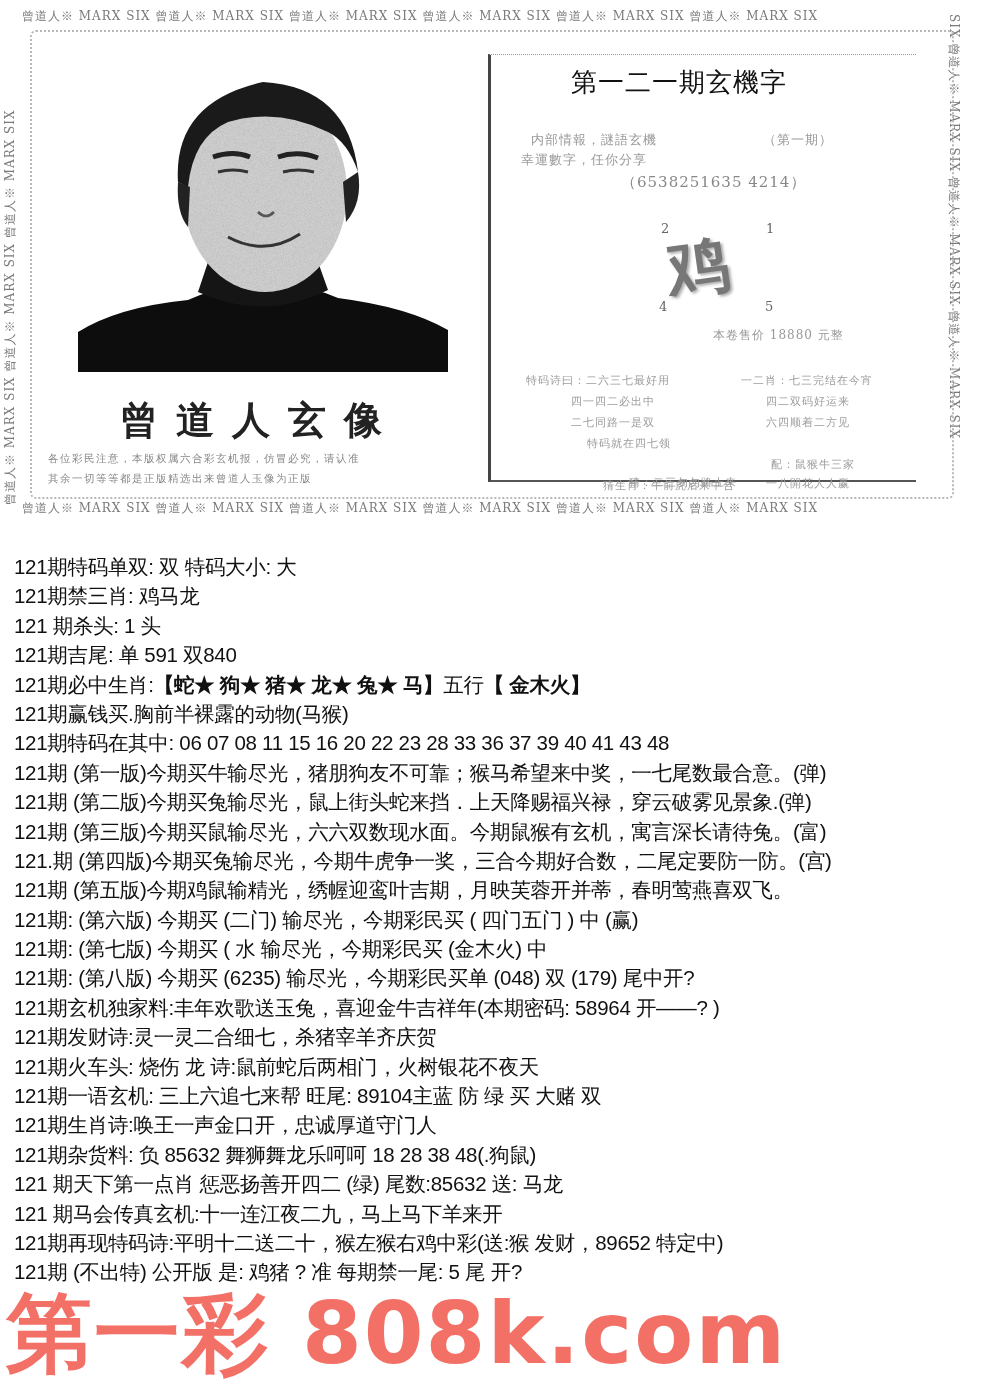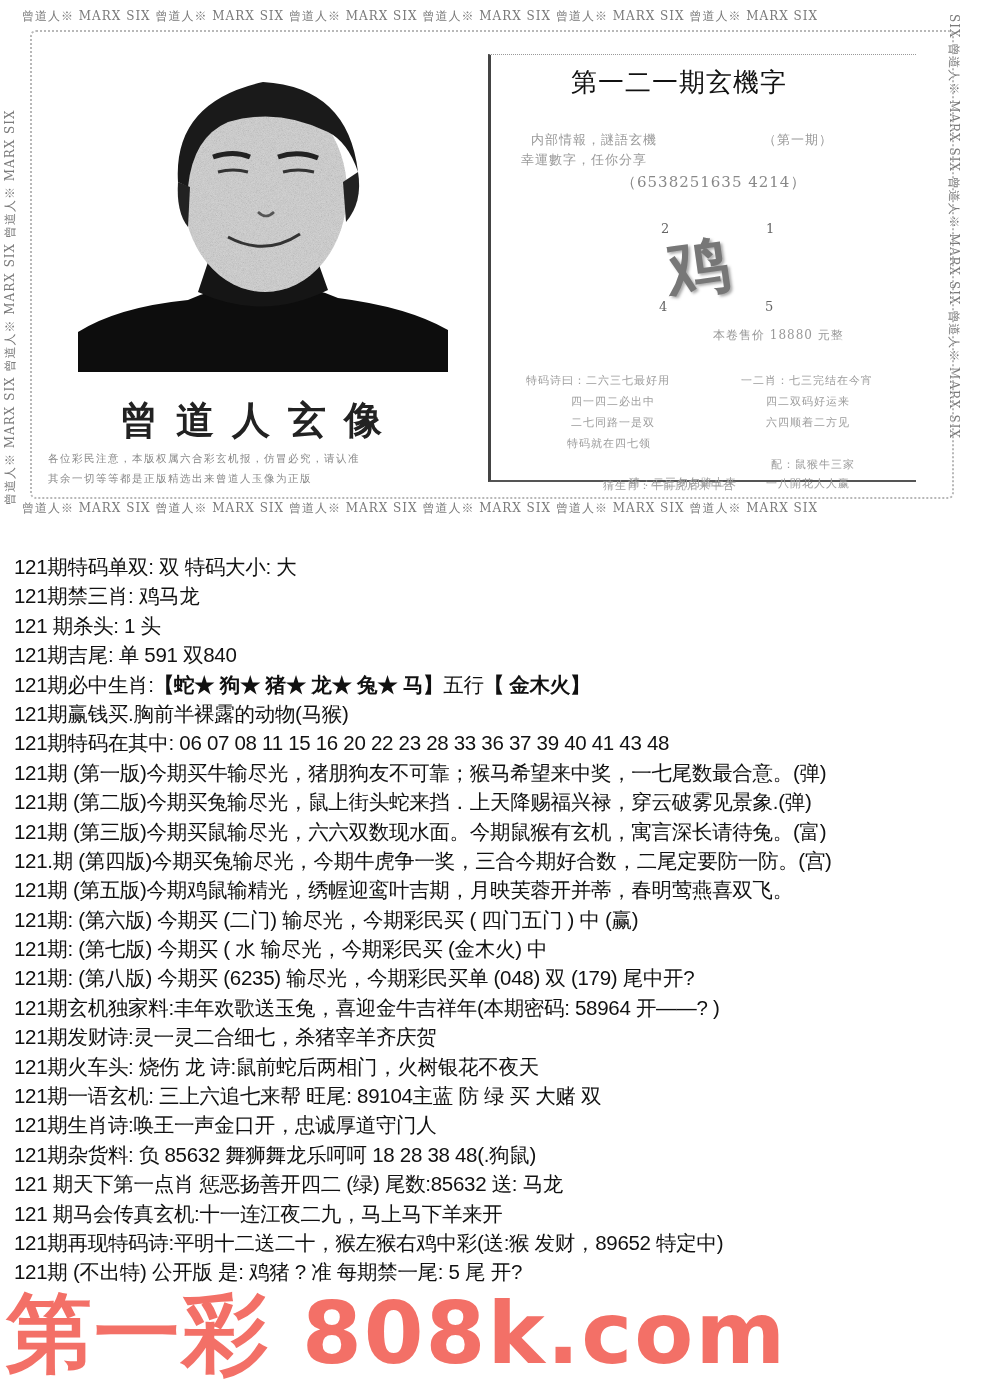--- a/index.html
+++ b/index.html
@@ -34,21 +34,21 @@
   .cn-2 { left: 170px; top: 166px; }
   .cn-1 { left: 275px; top: 166px; }
   .cn-4 { left: 168px; top: 244px; }
   .cn-5 { left: 274px; top: 244px; }
   .big-glyph { position: absolute; left: 176px; top: 170px; font-size: 62px; font-family: "DejaVu Serif", serif; font-weight: bold; color: #777; transform: rotate(-8deg); text-shadow: 2px 2px 3px #aaa; }
   .rl-price { left: 222px; top: 272px; font-size: 12px; color: #999; }
   .verse { position: absolute; font-family: "DejaVu Serif", serif; font-size: 11px; color: #9c9c9c; letter-spacing: 1px; white-space: nowrap; }
   .v-l1 { left: 35px; top: 318px; } .v-r1 { left: 250px; top: 318px; }
   .v-l2 { left: 80px; top: 339px; } .v-r2 { left: 275px; top: 339px; }
   .v-l3 { left: 80px; top: 360px; } .v-r3 { left: 275px; top: 360px; }
-  .v-l4 { left: 76px; top: 381px; } .v-r4 { left: 275px; top: 381px; margin-top: 40px; }
+  .v-l4 { left: 96px; top: 381px; } .v-r4 { left: 275px; top: 381px; margin-top: 40px; }
   .v-l5 { left: 112px; top: 423px; } .v-r5 { left: 280px; top: 402px; }
   .v-l6 { left: 138px; top: 420px; }
 
   
   .lines { position: absolute; left: 14px; top: 552px; width: 975px; }
   .line { font-family: "Liberation Sans", sans-serif; font-size: 20.5px; line-height: 29.4px; height: 29.4px; white-space: nowrap; color: #111; letter-spacing: -0.3px; }
   .bold { font-weight: bold; }
 
   
   .watermark { position: absolute; left: 6px; top: 1290px; font-family: "DejaVu Sans", sans-serif; font-weight: bold; font-size: 86px; color: rgba(240, 80, 70, 0.82); letter-spacing: 2px; white-space: nowrap; pointer-events: none; line-height: 1; }

